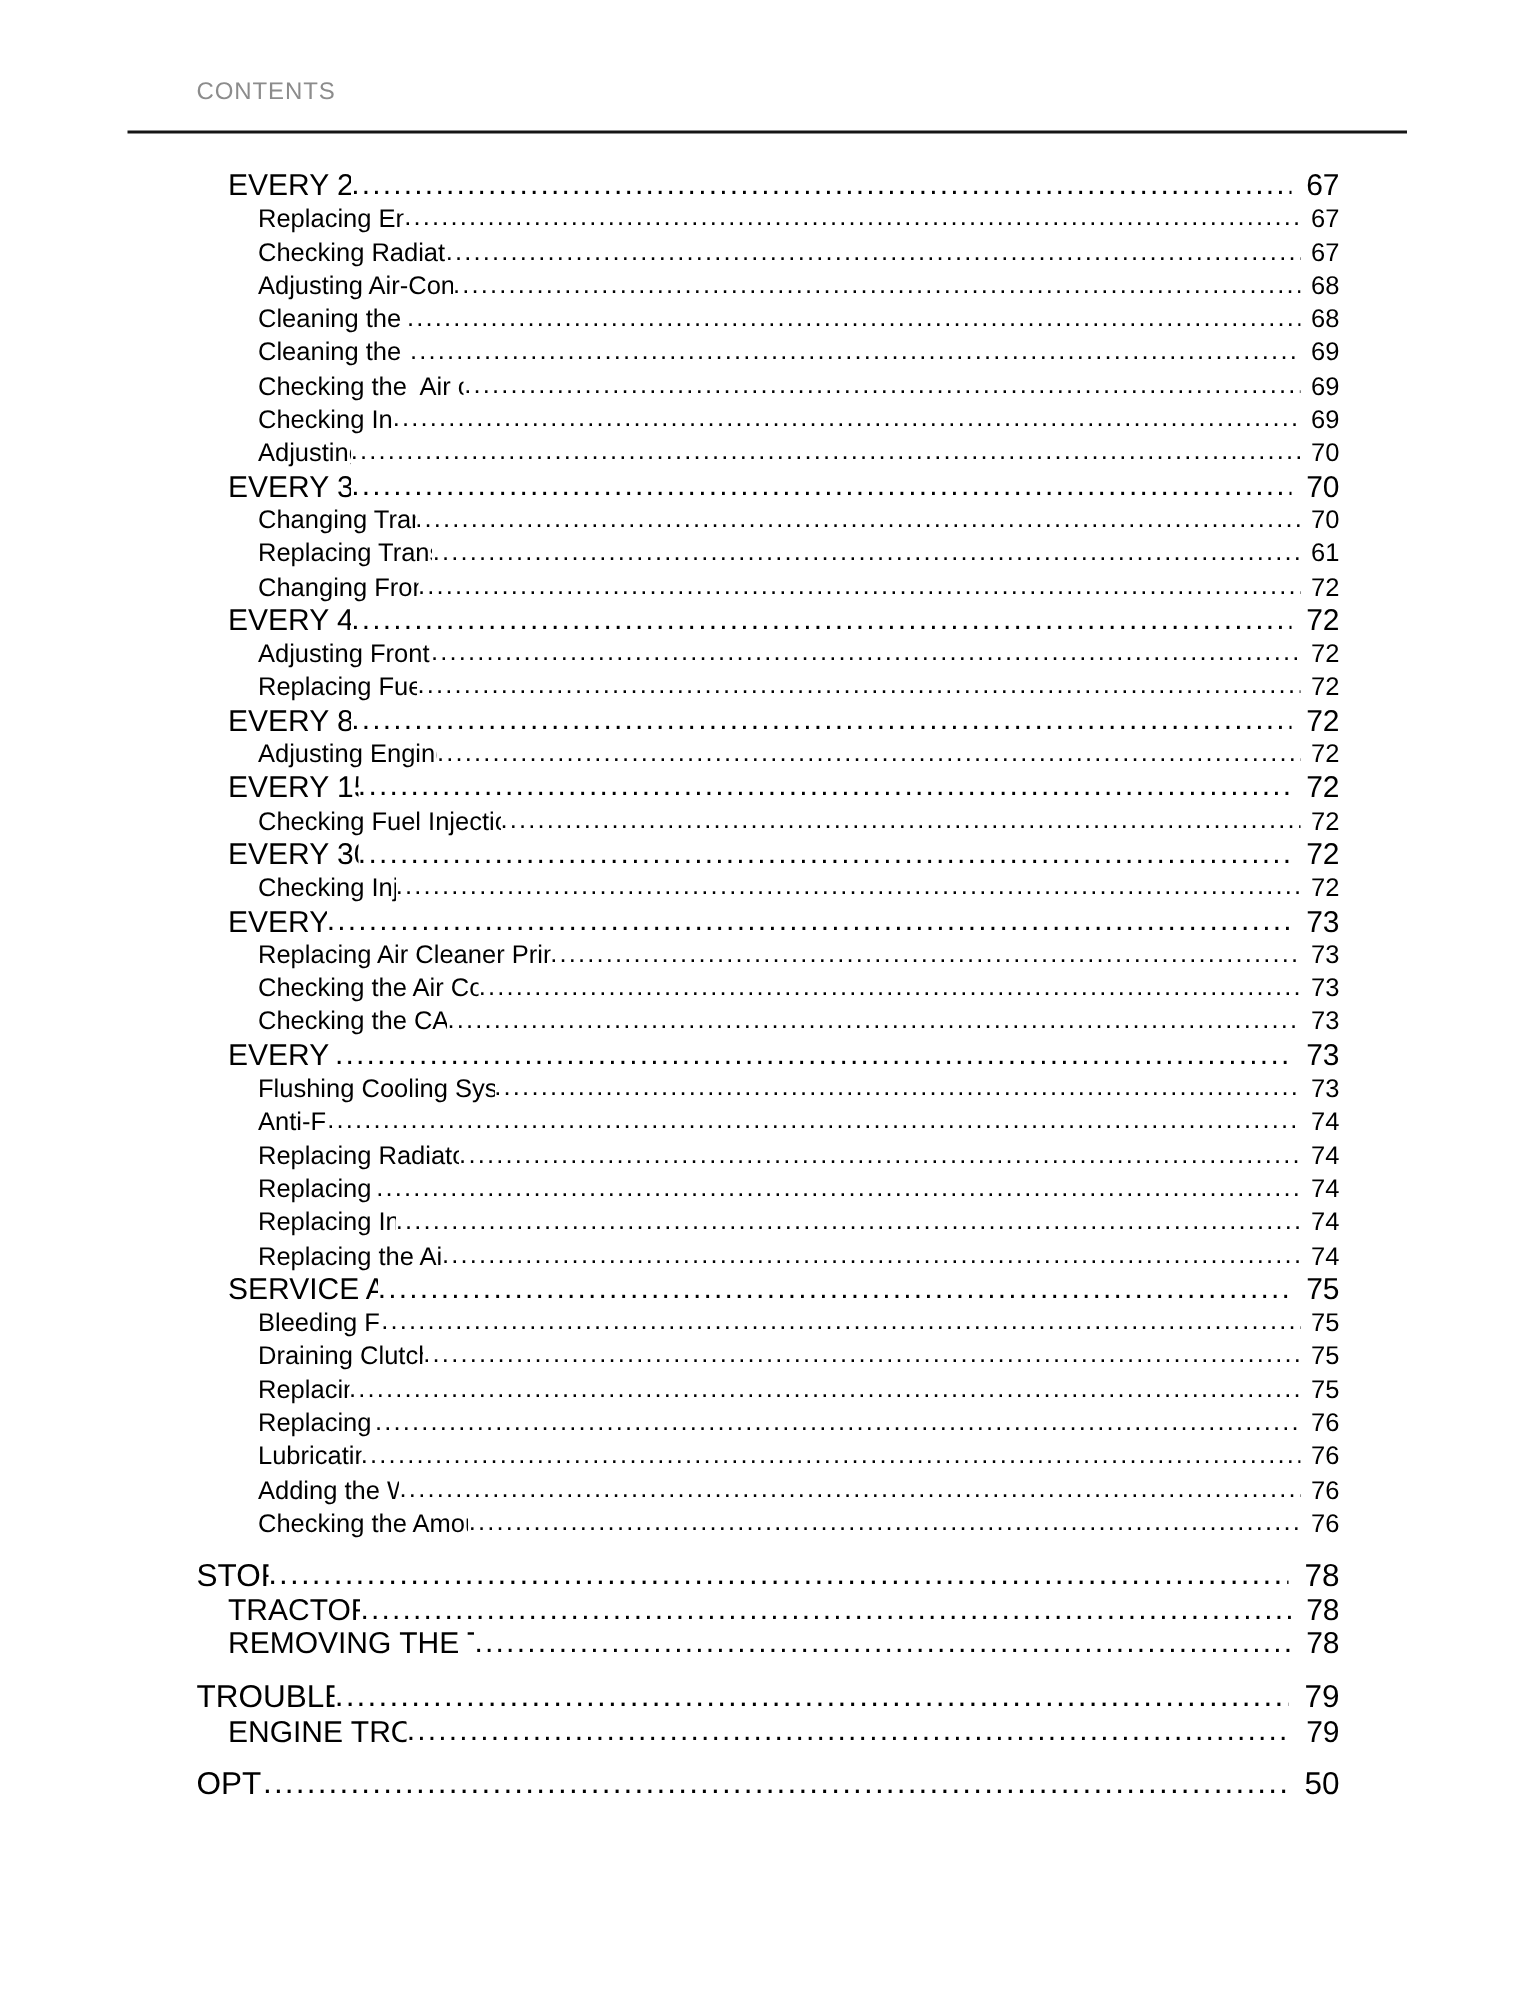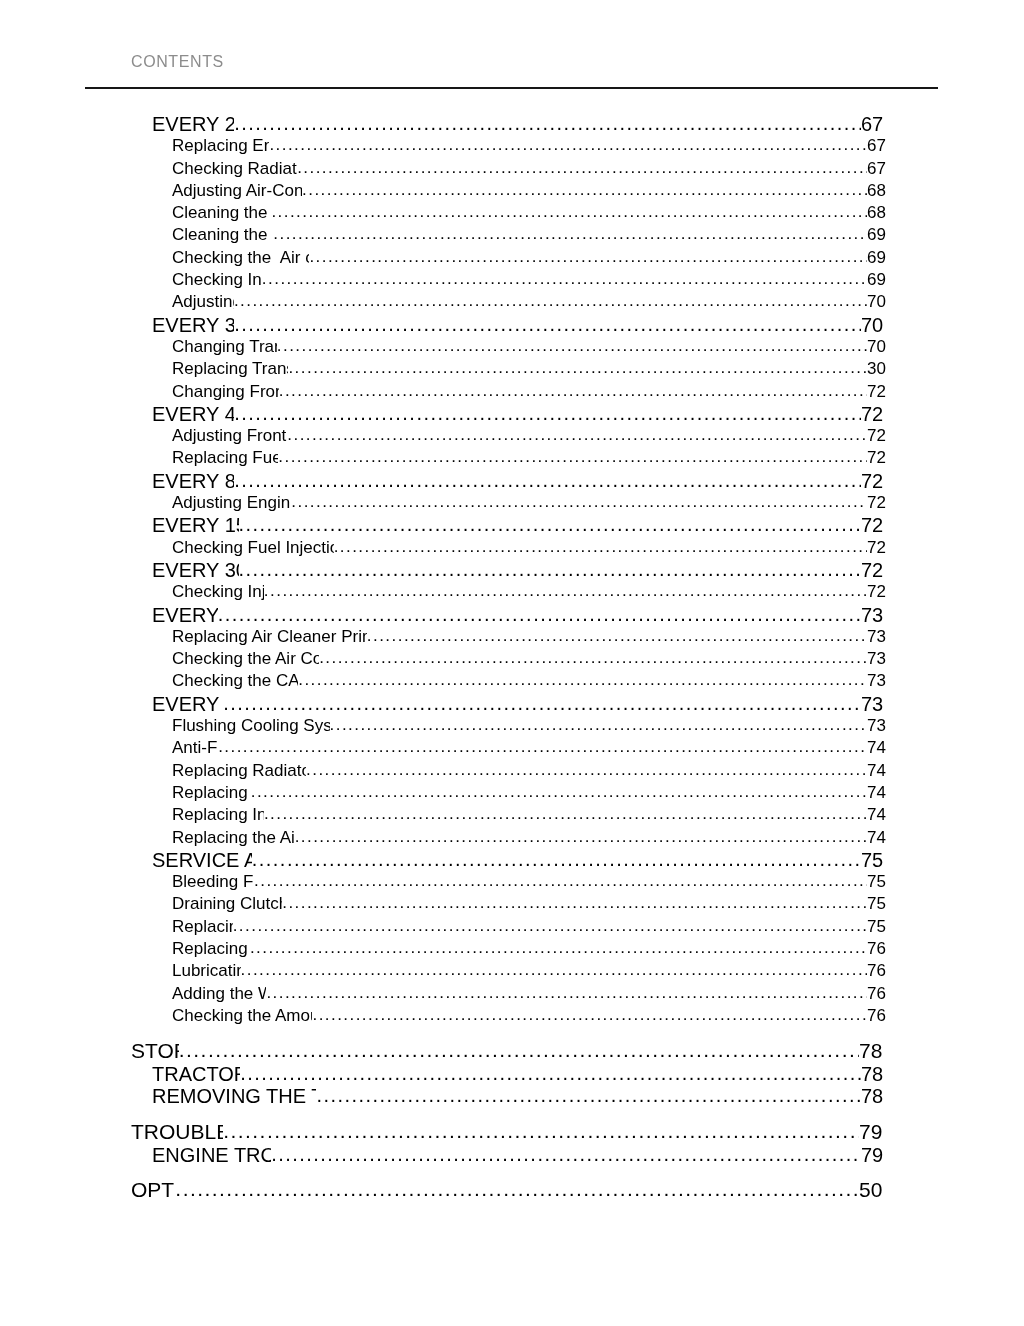--- a/index.html
+++ b/index.html
@@ -71,20 +71,21 @@
     white-space: nowrap;
     min-width: 6px;
   }
   .toc-leader::before {
     content: "........................................................................................................................................................................................................";
     letter-spacing: 1.45px;
   }
 
   .toc-page {
     flex: 0 0 auto;
+    text-align: right;
     white-space: pre;
   }
 
   
   .lvl0 {
     padding-left: 131px;
     padding-right: 131px;
     font-size: 21px;
     line-height: 24px;
     height: 24px;
@@ -179,21 +180,21 @@
         <span class="toc-page">70</span>
       </div>
       <div class="toc-entry lvl2">
         <span class="toc-title">Changing Transmission Fluid</span>
         <span class="toc-leader"></span>
         <span class="toc-page">70</span>
       </div>
       <div class="toc-entry lvl2">
         <span class="toc-title">Replacing Transmission Oil Filter</span>
         <span class="toc-leader"></span>
-        <span class="toc-page">30</span>
+        <span class="toc-page">61</span>
       </div>
       <div class="toc-entry lvl2">
         <span class="toc-title">Changing Front Axle Case Oil</span>
         <span class="toc-leader"></span>
         <span class="toc-page">72</span>
       </div>
       <div class="toc-entry lvl1">
         <span class="toc-title">EVERY 400 HOURS</span>
         <span class="toc-leader"></span>
         <span class="toc-page">72</span>

